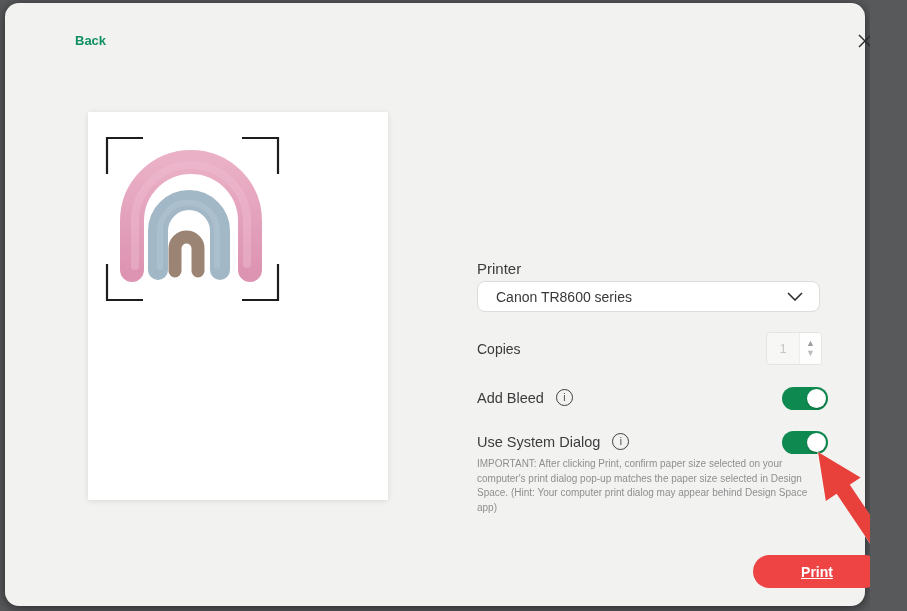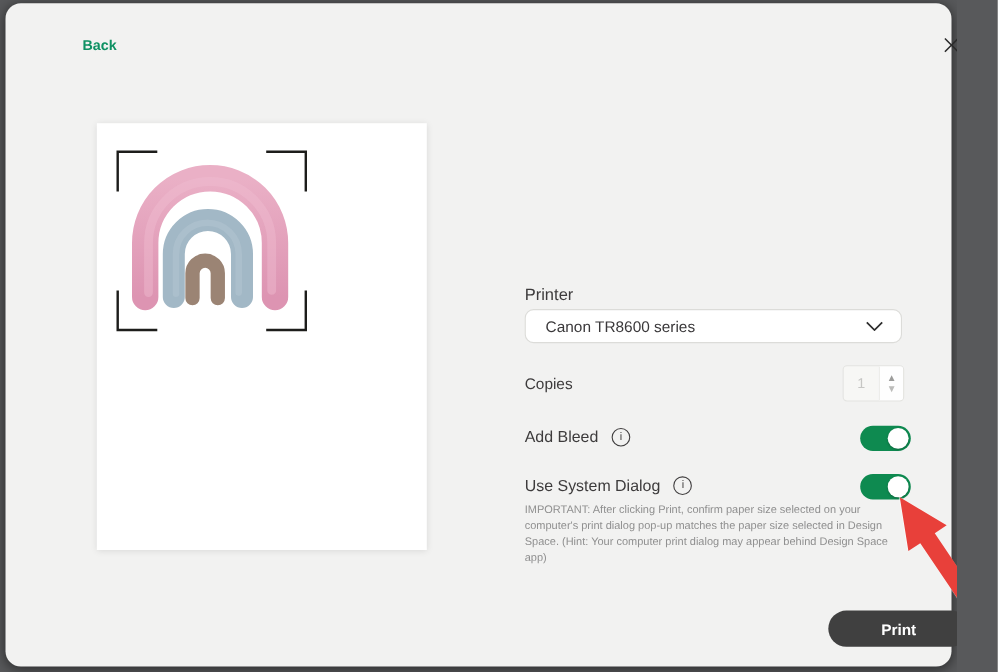--- a/index.html
+++ b/index.html
@@ -47,21 +47,21 @@
   .toggle.on { background:#0e8a50; }
   .toggle.on .knob { left:auto; right:2px; }
   #toggle-bleed { left:782px; top:387px; }
   #toggle-sysdialog { left:782px; top:431px; }
   #row-bleed { left:477px; top:389px; }
   #row-sysdialog { left:477px; top:433px; }
 
   .important-text { position:absolute; left:477px; top:457px; width:340px; font-size:10px; line-height:14.6px; color:#8f8f8f; }
 
   .print-btn { position:absolute; left:753px; top:555px; width:128px; height:33px; border:none; border-radius:17px;
-    background:#404040; color:#ffffff; font-family:"Liberation Sans",sans-serif; font-size:14px; font-weight:700; cursor:pointer; }
+    background:#ef4444; color:#ffffff; font-family:"Liberation Sans",sans-serif; font-size:14px; font-weight:700; cursor:pointer;text-decoration:underline; }
 
   .arrow-overlay { position:absolute; left:0; top:0; width:907px; height:611px; pointer-events:none; }
 </style>
 </head>
 <body>
 
 <div class="stage">
   <div class="dialog-bg"></div>
 
   <span class="back-link">Back</span>

